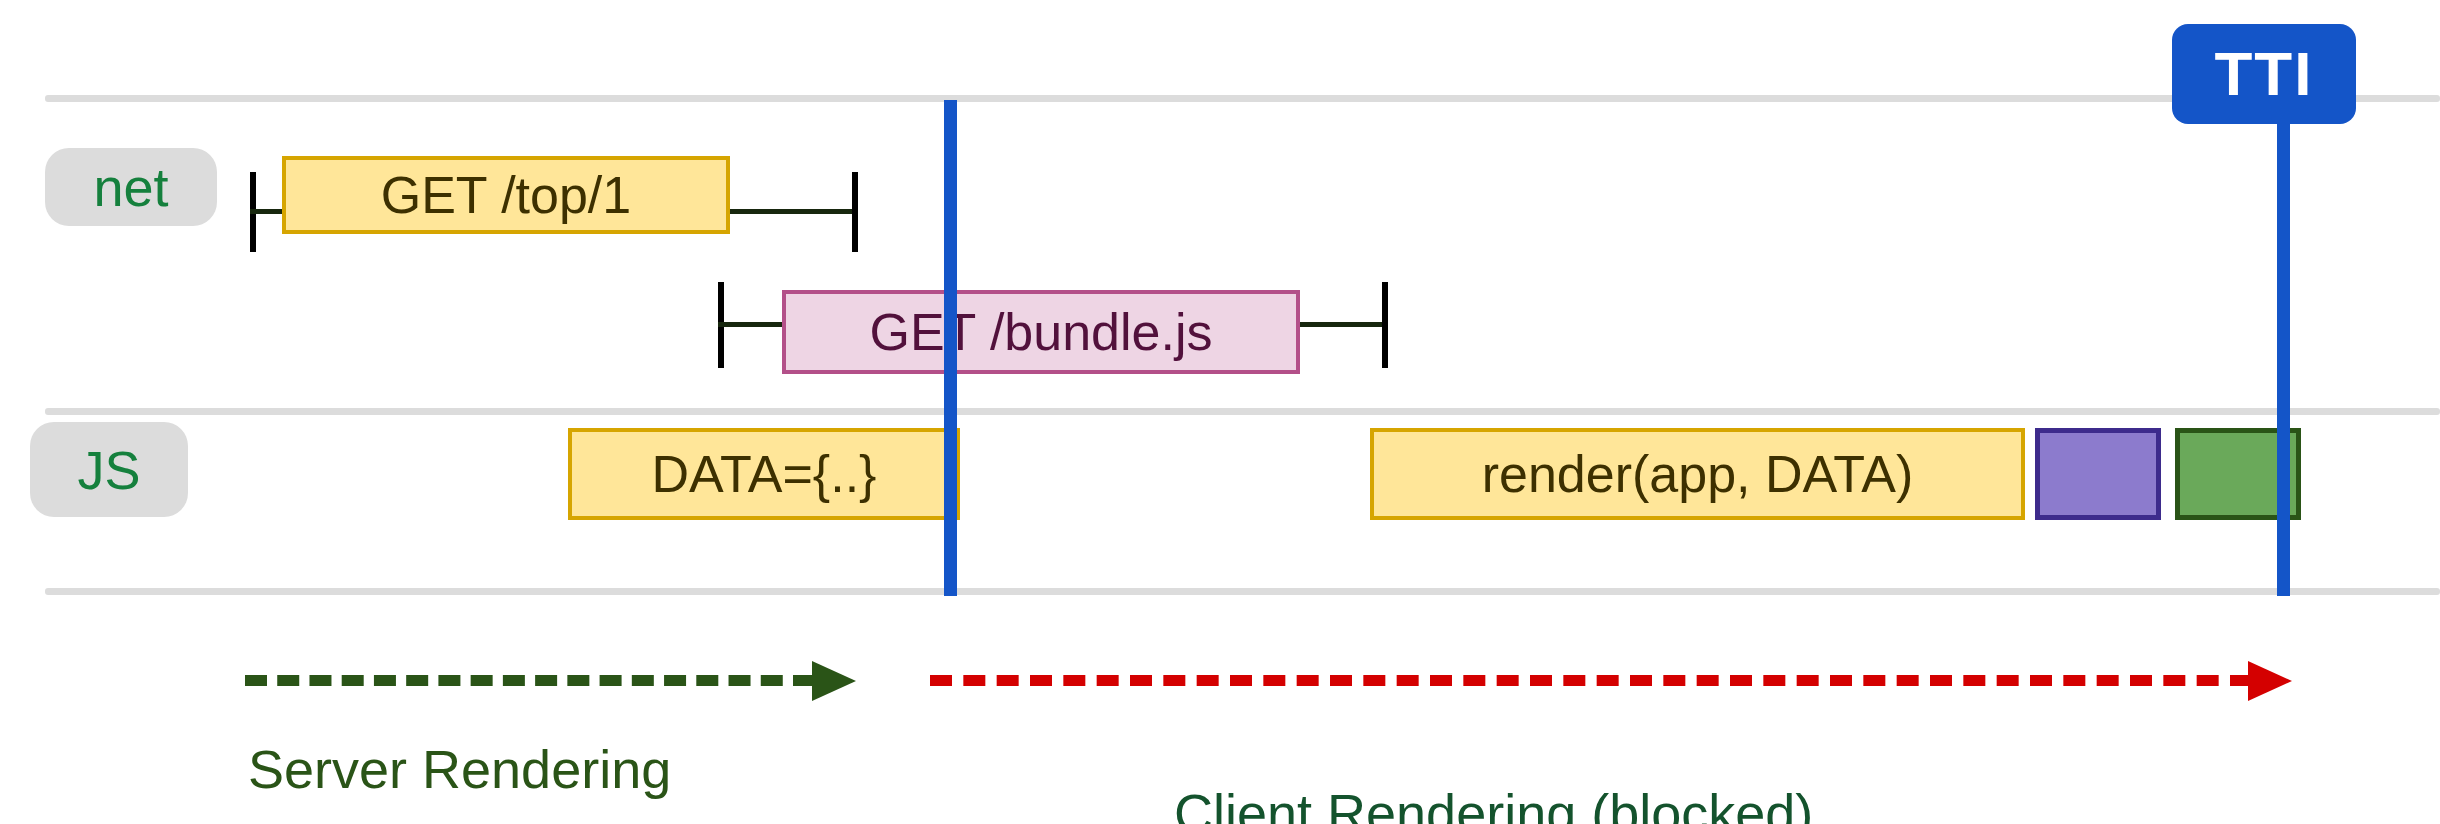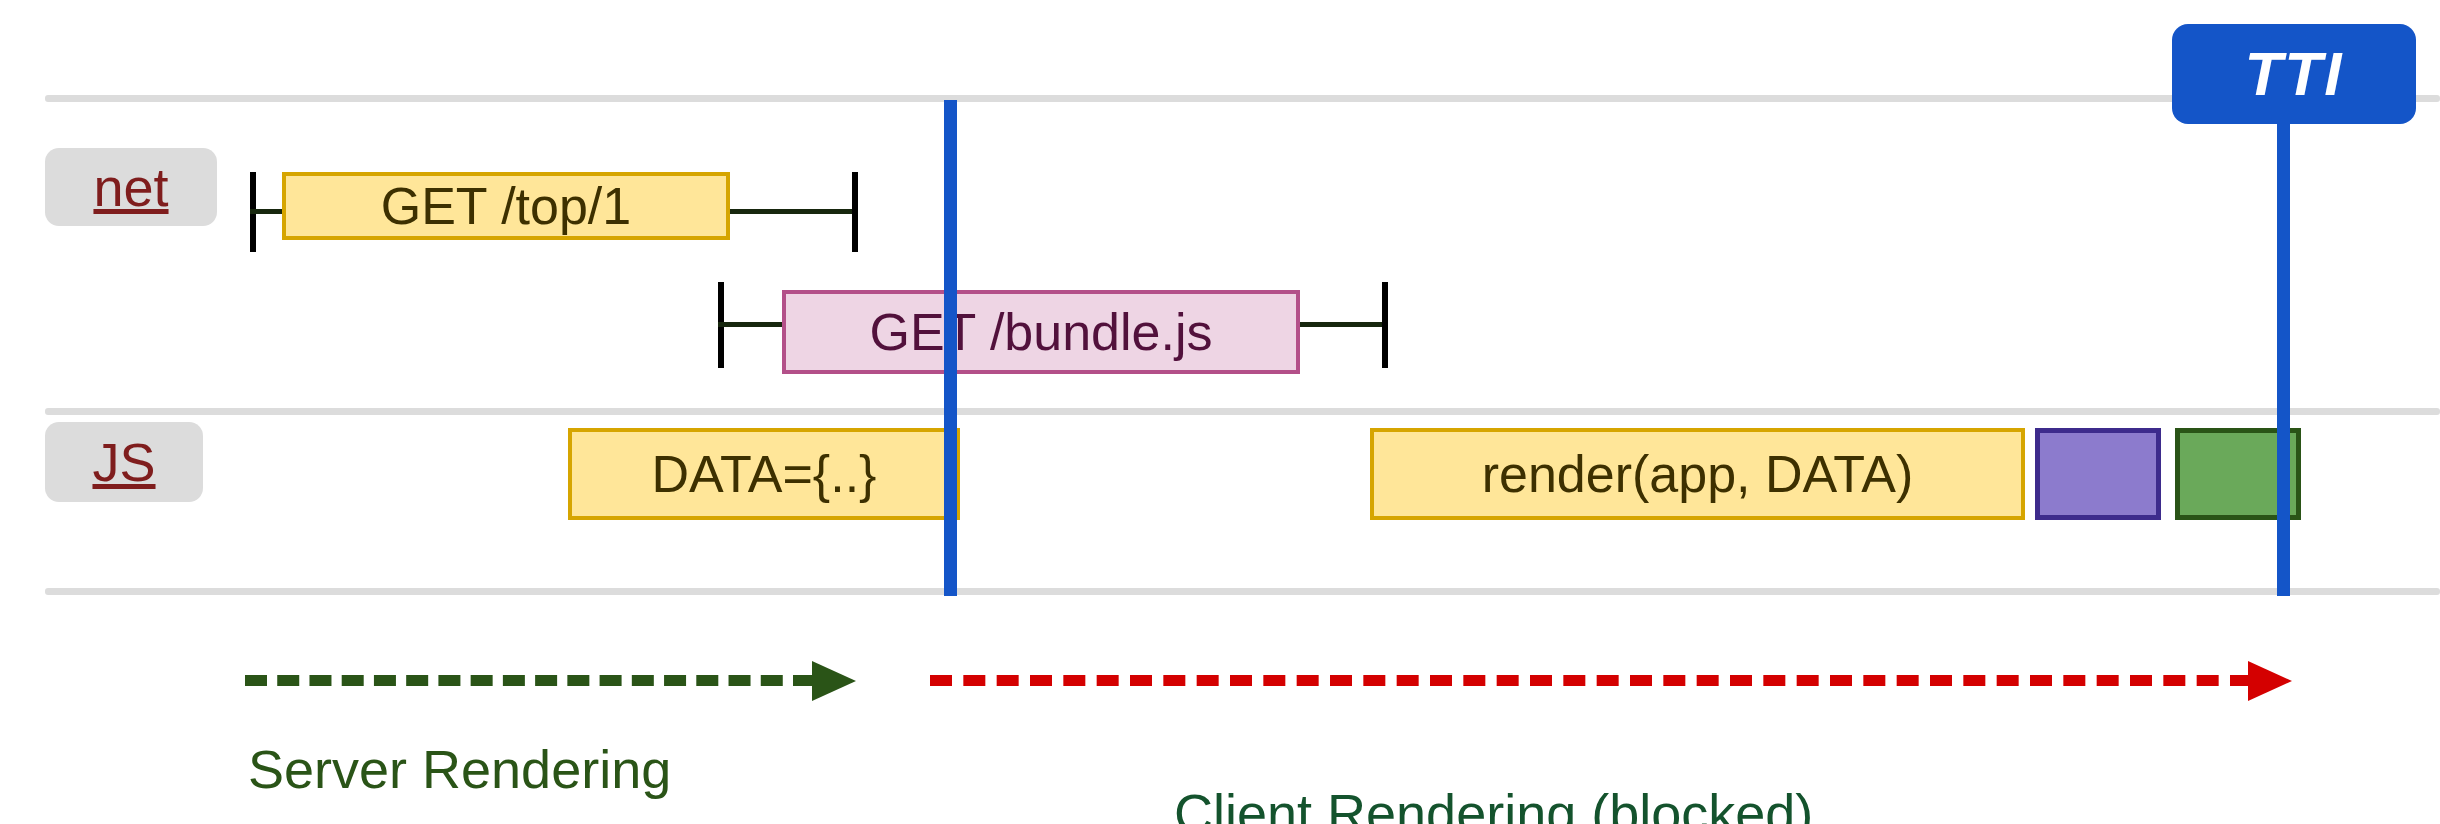--- a/index.html
+++ b/index.html
@@ -25,29 +25,28 @@
     right: 0px;
     height: 7px;
     background: #dcdcdc;
     border-radius: 3px;
   }
 
   
   .lane-badge {
     position: absolute;
     background: #dcdcdc;
-    border-radius: 14px;
-    color: #7f1d1d;
+    border-radius: 24px;
+    color: #15803d;
     font-size: 54px;
     line-height: 1;
     display: flex;
     align-items: center;
     justify-content: center;
     letter-spacing: 0px;
-    text-decoration: underline;
   }
 
   
   .task-box {
     position: absolute;
     box-sizing: border-box;
     display: flex;
     align-items: center;
     justify-content: center;
     font-size: 52px;
@@ -131,48 +130,48 @@
 </head>
 <body>
 
 <div id="canvas">
 
   <div class="lane-rule" style="top:95px;"></div>
   <div class="lane-rule" style="top:408px;"></div>
   <div class="lane-rule" style="top:588px;"></div>
 
   <div class="lane-badge" style="left:45px; top:148px; width:172px; height:78px;">net</div>
-  <div class="lane-badge" style="left:45px; top:422px; width:158px; height:80px;">JS</div>
+  <div class="lane-badge" style="left:30px; top:422px; width:158px; height:95px;">JS</div>
 
   <div class="whisker-cap" style="left:250px; top:172px; height:80px;"></div>
   <div class="whisker-line" style="left:250px; top:209px; width:60px;"></div>
   <div class="whisker-line" style="left:700px; top:209px; width:158px;"></div>
   <div class="whisker-cap" style="left:852px; top:172px; height:80px;"></div>
 
   <div class="whisker-cap" style="left:718px; top:282px; height:86px;"></div>
   <div class="whisker-line" style="left:718px; top:322px; width:72px;"></div>
   <div class="whisker-line" style="left:1292px; top:322px; width:96px;"></div>
   <div class="whisker-cap" style="left:1382px; top:282px; height:86px;"></div>
 
-  <div class="task-box task-yellow" style="left:282px; top:172px; width:448px; height:68px;">GET /top/1</div>
+  <div class="task-box task-yellow" style="left:282px; top:156px; width:448px; height:78px;">GET /top/1</div>
 
   <div class="task-box task-pink" style="left:782px; top:282px; width:518px; height:84px;margin-top:8px;">GET /bundle.js</div>
 
   <div class="task-box task-yellow" style="left:568px; top:428px; width:392px; height:92px;">DATA={..}</div>
 
   <div class="task-box task-yellow" style="left:1370px; top:428px; width:655px; height:92px;">render(app, DATA)</div>
 
   <div class="task-box task-purple" style="left:2035px; top:428px; width:126px; height:92px;"></div>
 
   <div class="task-box task-green" style="left:2175px; top:428px; width:126px; height:92px;"></div>
 
   <div class="marker-line" style="left:944px; top:100px; height:496px;"></div>
 
   <div class="marker-line" style="left:2277px; top:100px; height:496px;"></div>
-  <div class="marker-badge" style="left:2172px; top:24px; width:244px; height:100px;font-style:italic;">TTI</div>
+  <div class="marker-badge" style="left:2172px; top:24px; width:184px; height:100px;">TTI</div>
 
   <div class="phase-arrow" style="left:245px; top:675px; width:570px; border-top-color:#2a5417;"></div>
   <div class="arrow-head" style="left:812px; top:661px; border-left:44px solid #2a5417;"></div>
   <div class="phase-label" style="left:248px; top:742px; width:600px; color:#2a5417;">Server Rendering</div>
 
   <div class="phase-arrow" style="left:930px; top:675px; width:1322px; border-top-color:#d40000;"></div>
   <div class="arrow-head" style="left:2248px; top:661px; border-left:44px solid #d40000;"></div>
   <div class="phase-label" style="left:1174px; top:742px; width:800px; color:#14532d;margin-top:44px;">Client Rendering (blocked)</div>
 
 </div>

